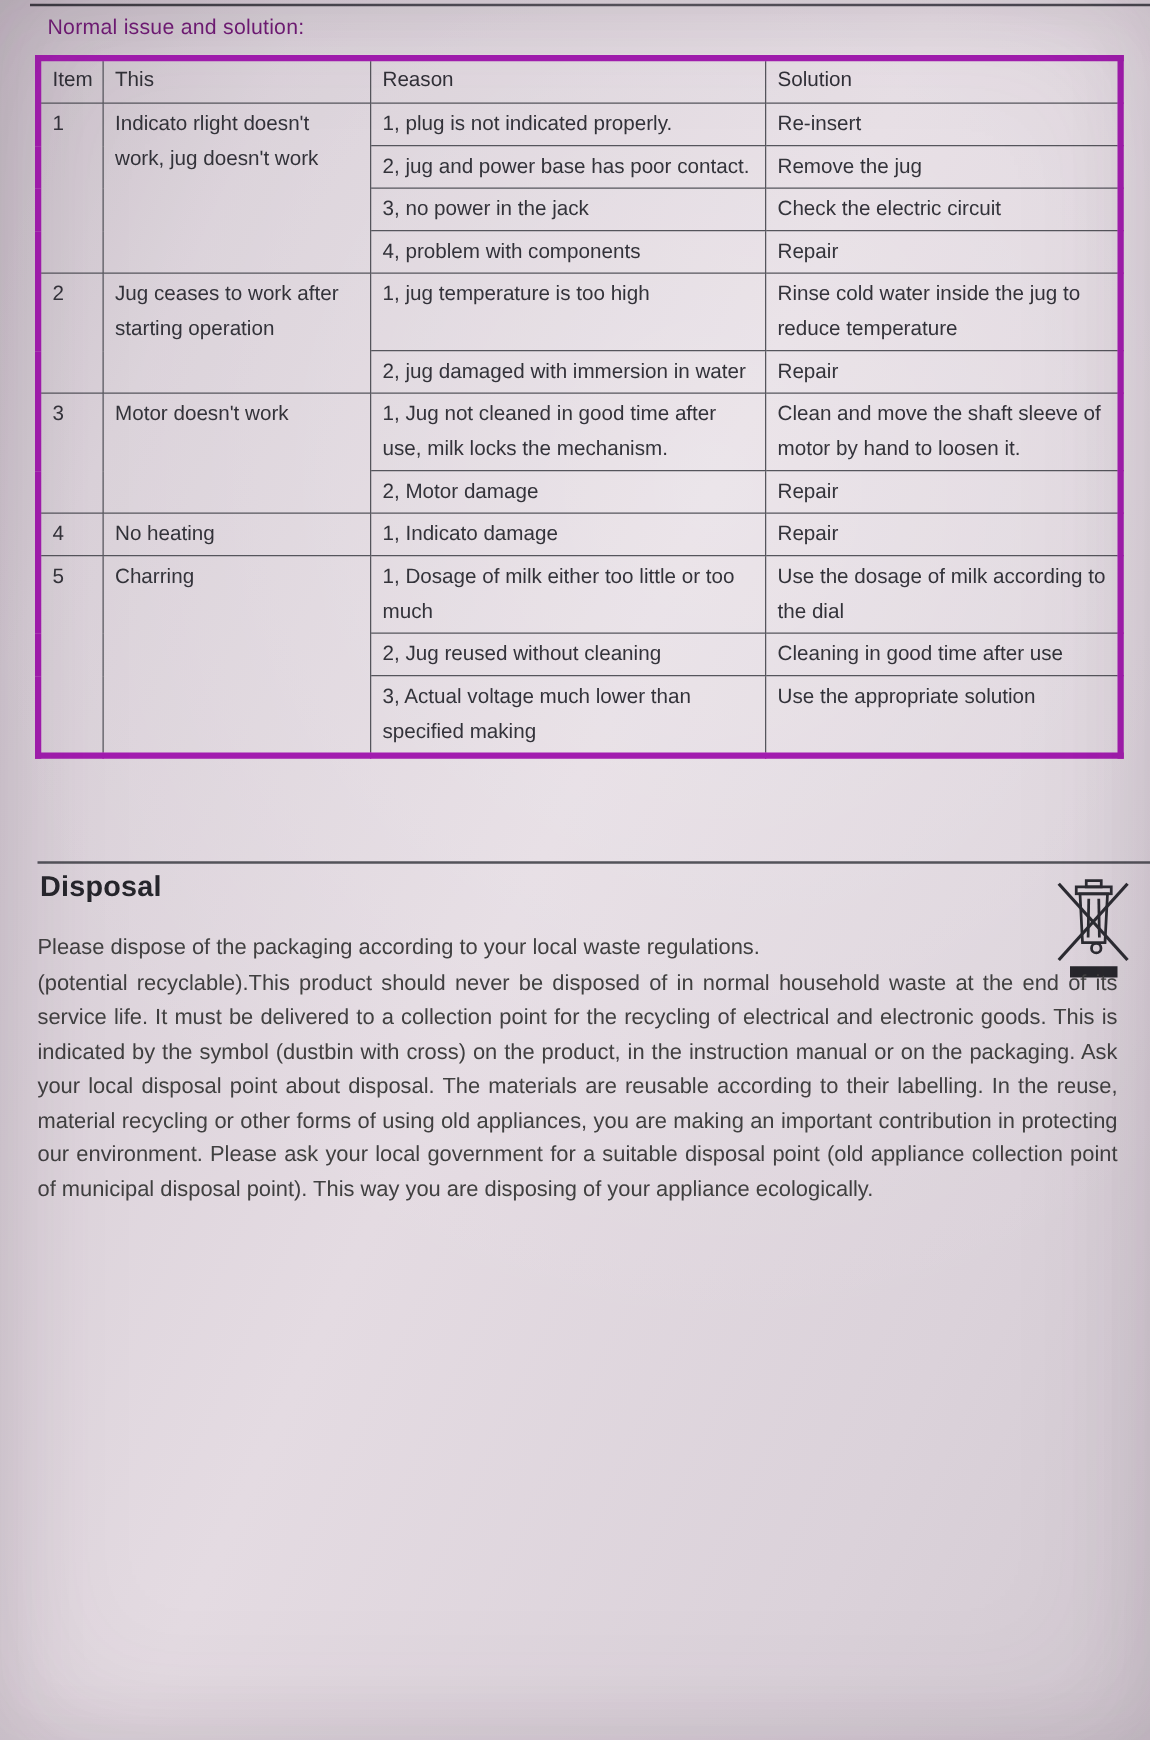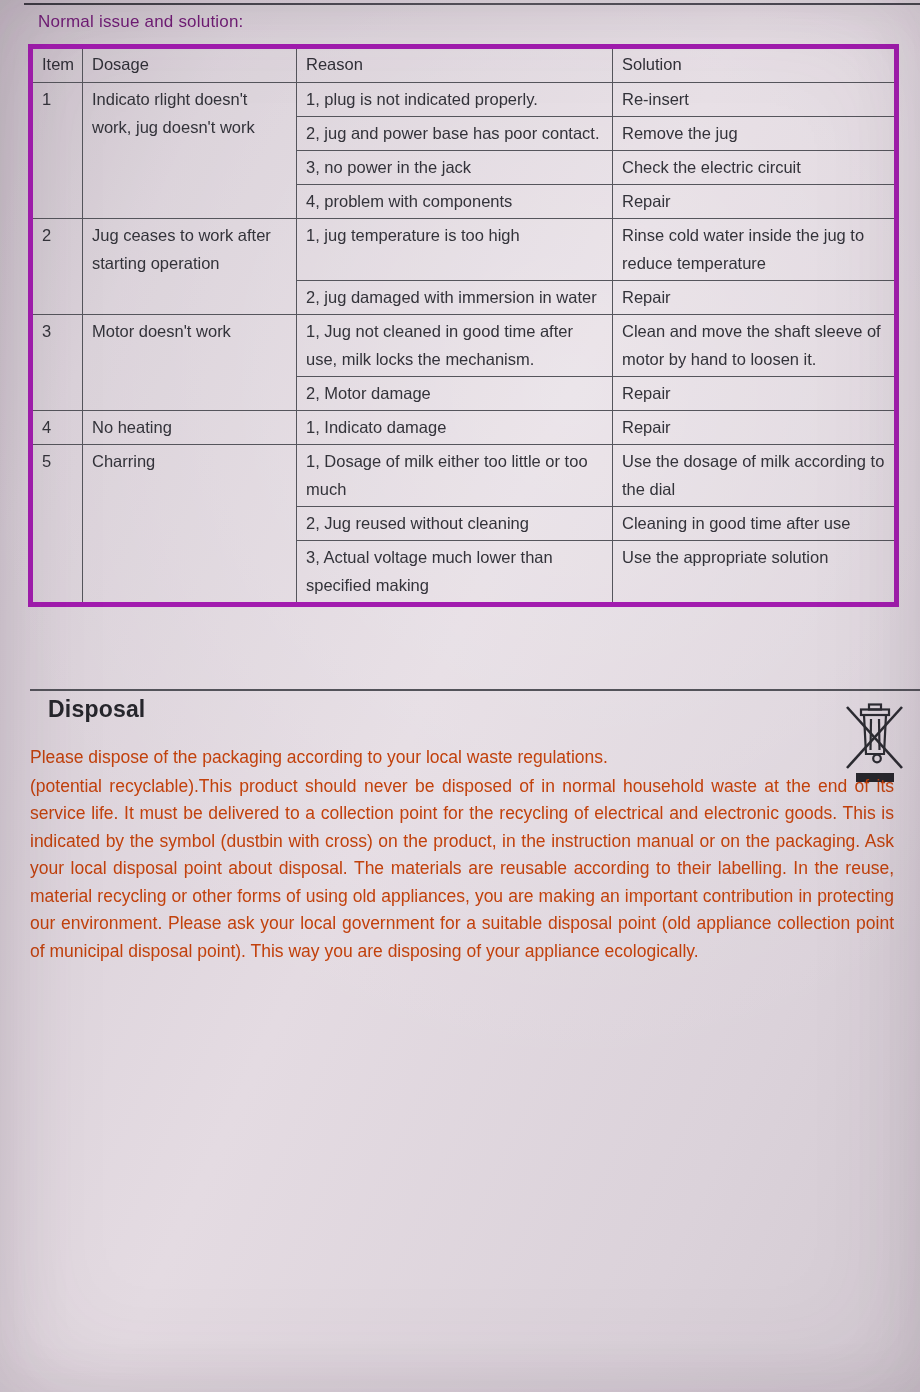--- a/index.html
+++ b/index.html
@@ -38,28 +38,28 @@
   col.c-issue{width:214px;}
   col.c-reason{width:316px;}
   col.c-solution{width:284px;}
   tr.hdr th{height:28px;line-height:26px;color:#303037;}
   td.justify{text-align:justify;}
   .divider{
     position:absolute;left:30px;right:0;top:689px;height:2px;
     background:#53535a;
   }
   .disposal-heading{
-    position:absolute;left:48px;top:696px;
+    position:absolute;left:32px;top:696px;
     font-size:23px;font-weight:bold;color:#26262c;letter-spacing:.2px;
   }
   .weee{position:absolute;left:843px;top:702px;width:64px;height:84px;}
   .weee svg{width:100%;height:100%;}
   .disposal-text{
     position:absolute;left:30px;top:744px;width:864px;
-    font-size:17.5px;line-height:27.5px;color:#c2410c;
+    font-size:17.5px;line-height:27.5px;color:#404040;
   }
   .disposal-text p{margin:0 0 1px 0;}
   .disposal-text p.long{text-align:justify;}
   .vignette{
     position:absolute;inset:0;pointer-events:none;
     box-shadow:inset 0 0 120px rgba(80,60,80,0.10), inset -18px 0 60px rgba(90,70,90,0.06), inset 18px 0 60px rgba(90,70,90,0.08);
   }
 </style>
 </head>
 <body>
@@ -71,21 +71,21 @@
 <table class="tbl">
   <colgroup>
       <col class="c-item">
       <col class="c-issue">
       <col class="c-reason">
       <col class="c-solution">
     </colgroup>
   <tbody>
       <tr class="hdr">
     <th>Item</th>
-    <th>Dosage</th>
+    <th>This</th>
     <th>Reason</th>
     <th>Solution</th>
   </tr>
 
   <tr>
     <td rowspan="4">1</td>
     <td rowspan="4" class="justify">Indicato rlight doesn't work, jug doesn't work</td>
     <td>1, plug is not indicated properly.</td>
     <td>Re-insert</td>
   </tr>

